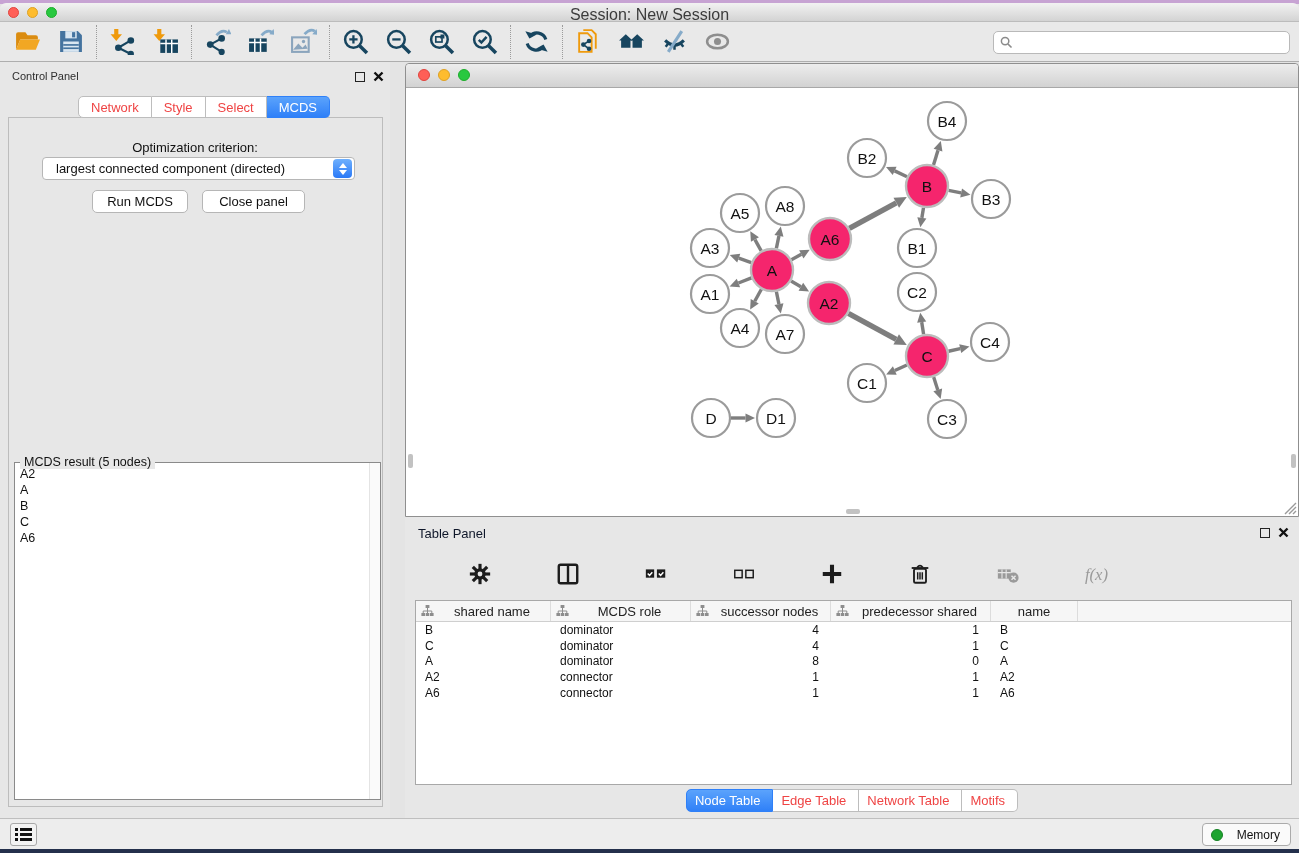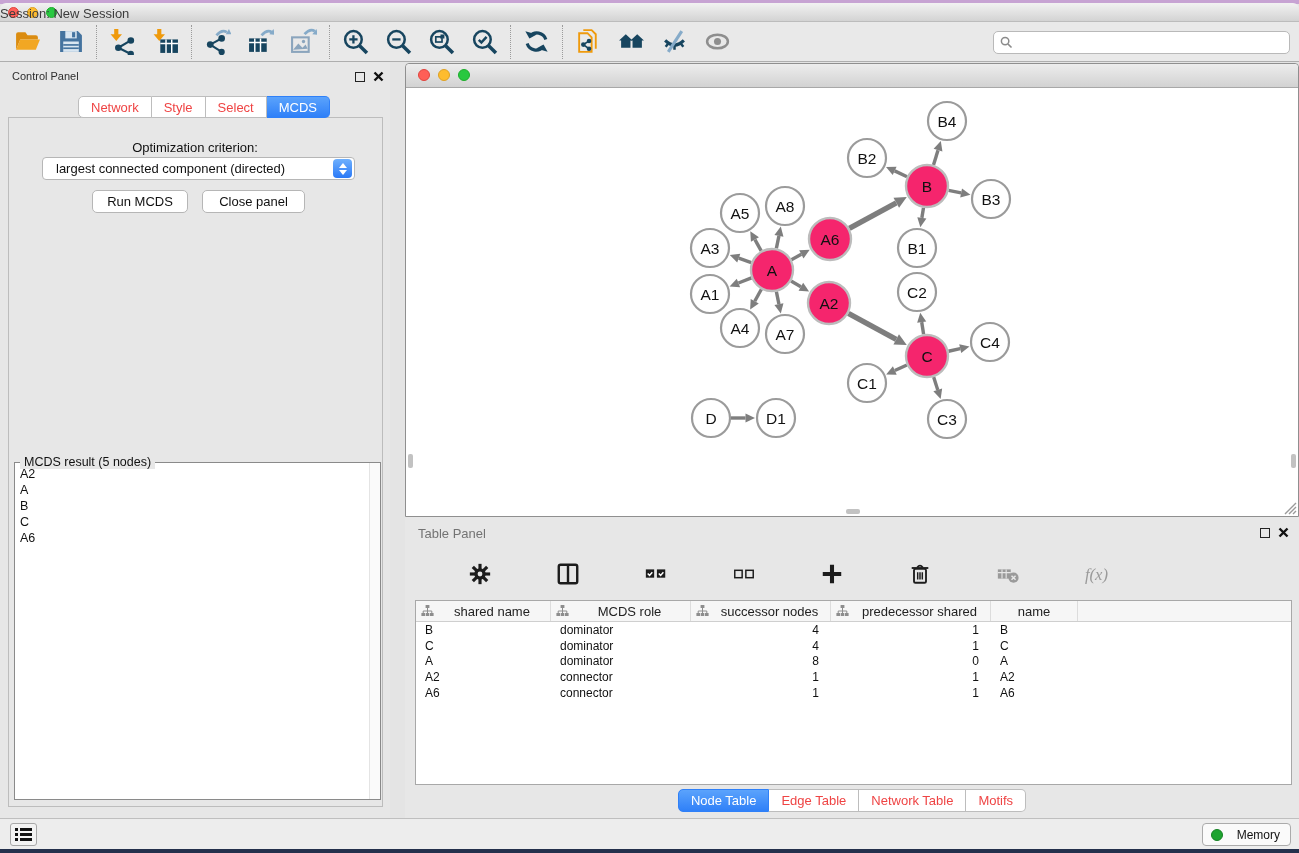--- a/index.html
+++ b/index.html
@@ -9,22 +9,22 @@
     font-family:"Liberation Sans", sans-serif; background:#e4e4e4;
   }
   
   .desktop-top{position:absolute;left:0;top:0;width:100%;height:4px;background:#c7a3d3;}
   .desktop-bottom{position:absolute;left:0;top:849px;width:100%;height:4px;background:#24304c;}
 
   
   .titlebar{position:absolute;left:0;top:3px;width:100%;height:19px;
     background:linear-gradient(#f2f2f2,#d3d3d3);border-radius:6px 6px 0 0;
     border-bottom:1px solid #bcbcbc;}
-  .titlebar .title{position:absolute;left:0;right:0;top:3px;text-align:left;
-    font-size:13px;color:#3c3c3c;}
+  .titlebar .title{position:absolute;left:0;right:0;top:3px;text-align:center;
+    font-size:16px;color:#3c3c3c;}
   .tlights{position:absolute;left:8px;top:4px;display:flex;gap:8px;}
   .tlight{width:11px;height:11px;border-radius:50%;}
   .tl-red{background:#ff5f57;border:0.5px solid #e0443e;}
   .tl-yellow{background:#febc2e;border:0.5px solid #dea123;}
   .tl-green{background:#28c840;border:0.5px solid #1dad2b;}
 
   
   .toolbar{position:absolute;left:0;top:22px;width:100%;height:40px;background:#e9e9e9;
     border-bottom:1px solid #aeaeae;display:flex;align-items:center;padding-left:6px;}
   .tb-group{display:flex;align-items:center;}
@@ -84,37 +84,37 @@
   .net-tlight{width:12px;height:12px;border-radius:50%;}
   .net-canvas{position:absolute;left:0;top:24px;width:892px;height:428px;background:#fff;overflow:hidden;}
   .net-canvas svg text{font-family:"Liberation Sans",sans-serif;}
   .resize-grip{position:absolute;right:1px;bottom:1px;width:15px;height:15px;}
   .hscroll-thumb{position:absolute;left:440px;bottom:2px;width:14px;height:5px;background:#c2c2c2;border-radius:2px;}
   .vscroll-thumb{position:absolute;right:2px;top:366px;width:5px;height:14px;background:#c2c2c2;border-radius:2px;}
   .lscroll-thumb{position:absolute;left:2px;top:366px;width:5px;height:14px;background:#c2c2c2;border-radius:2px;}
 
   
   .table-panel{position:absolute;left:405px;top:517px;width:894px;height:301px;background:#e7e7e7;}
-  .tp-head-title{position:absolute;left:13px;top:9px;font-size:13px;color:#737373;}
+  .tp-head-title{position:absolute;left:13px;top:9px;font-size:13px;color:#0f172a;}
   .tp-icons{position:absolute;right:10px;top:10px;display:flex;gap:8px;align-items:center;}
   .tp-toolbar{position:absolute;left:14px;top:38px;height:38px;display:flex;align-items:center;gap:14px;}
   .tp-btn{width:26px;height:26px;display:flex;align-items:center;justify-content:center;cursor:default;margin-left:48px;}
   .tp-btn svg{width:24px;height:24px;}
   .data-table{position:absolute;left:10px;top:83px;width:877px;height:185px;background:#fff;
     border:1px solid #a8a8a8;overflow:hidden;}
   .dt-header{display:flex;height:21px;background:#f6f6f6;border-bottom:1px solid #cfcfcf;}
   .dt-th{display:flex;align-items:center;font-size:13px;color:#222;border-right:1px solid #dcdcdc;
     position:relative;cursor:default;}
   .dt-th:last-child{border-right:none;}
   .dt-th .th-icon{margin-left:5px;}
   .dt-th .th-label{flex:1;text-align:center;padding:0 4px;white-space:nowrap;}
   .dt-row{display:flex;height:15.7px;align-items:center;}
   .dt-td{font-size:12px;color:#111;white-space:nowrap;overflow:hidden;}
   .tp-tabs{position:absolute;left:0;right:0;top:272px;display:flex;justify-content:center;}
-  .tp-tabs .seg{font-size:13px;height:23px;}
+  .tp-tabs .seg{font-size:13px;height:23px;padding-left:8px;}
 
   
   .statusbar{position:absolute;left:0;top:818px;width:100%;height:31px;background:#ededed;
     border-top:1px solid #bfbfbf;}
   .sb-listbtn{position:absolute;left:10px;top:4px;width:27px;height:23px;background:#f3f3f3;
     border:1px solid #a8a8a8;border-radius:3px;display:flex;align-items:center;justify-content:center;cursor:default;}
   .sb-memory{position:absolute;right:8px;top:4px;height:23px;background:#fafafa;border:1px solid #ababab;
     border-radius:4px;display:flex;align-items:center;padding:0 10px 0 8px;gap:14px;cursor:default;}
   .mem-dot{width:12px;height:12px;border-radius:50%;background:#1ea430;border:1px solid #158223;}
   .sb-memory .mem-label{font-size:12px;color:#111;}

